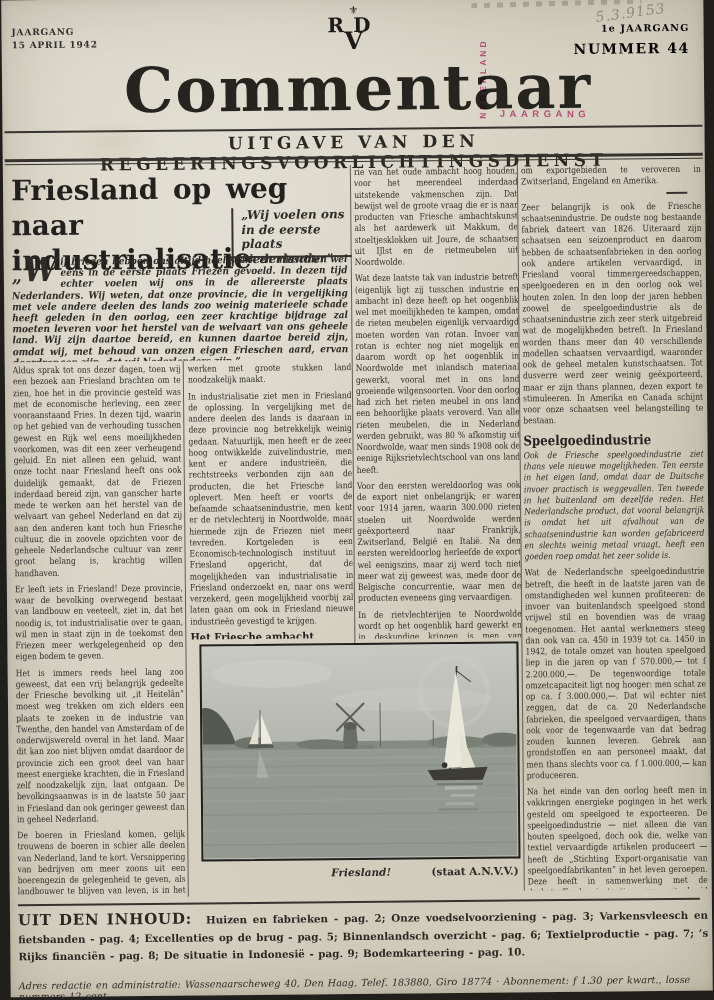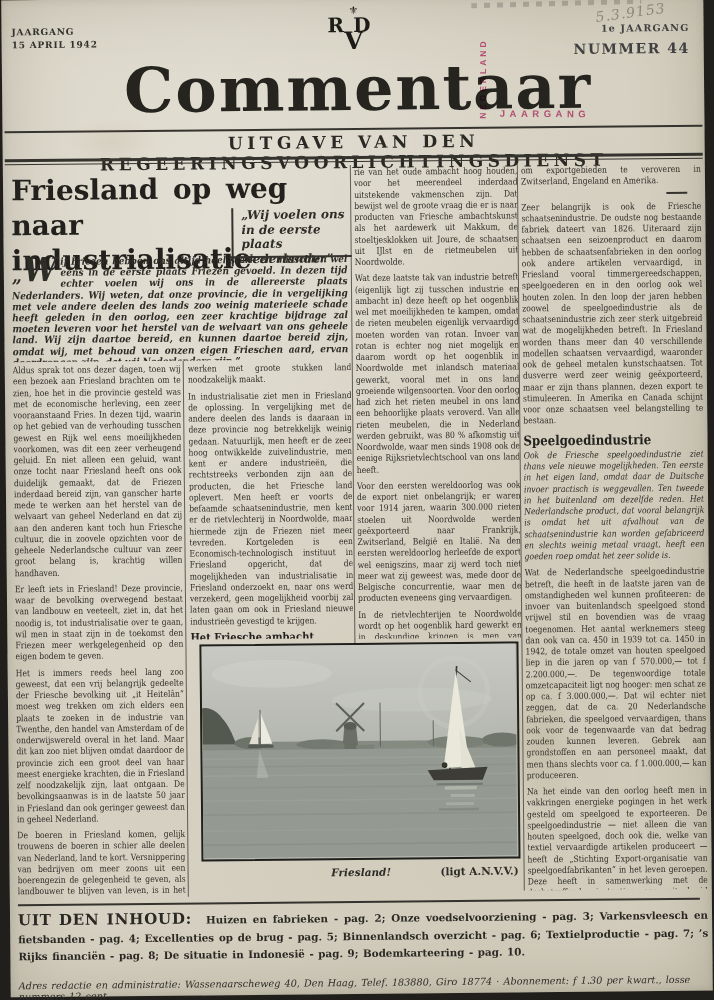--- a/index.html
+++ b/index.html
@@ -12,21 +12,21 @@
         background:radial-gradient(ellipse at 30% 22%,rgba(255,255,252,.30),rgba(255,255,252,0) 55%),
                    radial-gradient(ellipse at 75% 70%,rgba(120,105,70,.08),rgba(120,105,70,0) 60%);}
   .abs{position:absolute;}
 
   
   .mast-date{left:10px;top:26px;font-weight:bold;font-size:9px;letter-spacing:.8px;line-height:13px;color:#33312c;}
   .logo{left:326px;top:8px;width:52px;text-align:center;color:#1c1b18;line-height:1;}
   .logo .crest{font-family:"DejaVu Sans",sans-serif;font-size:11px;display:block;margin-bottom:-1px;}
   .logo .rd{font-weight:bold;font-size:20px;letter-spacing:9px;display:block;}
   .logo .v{font-weight:bold;font-size:24px;display:block;margin-top:-6px;}
-  .issue{right:14px;top:28px;text-align:right;font-weight:bold;color:#404040;}
+  .issue{right:14px;top:28px;text-align:right;font-weight:bold;color:#000000;}
   .issue .volume{font-size:9.5px;letter-spacing:1.2px;}
   .issue .number{font-size:14px;letter-spacing:1.5px;margin-top:7px;}
   .handwriting{left:594px;top:10px;font-style:italic;font-size:14px;letter-spacing:1px;
                color:#8e8878;transform:rotate(-7deg);}
   .scan-smudge{left:470px;top:6px;width:170px;height:5px;opacity:.45;transform:rotate(-1deg);
                background:repeating-linear-gradient(90deg,rgba(60,55,50,.55) 0 6px,transparent 6px 13px);}
 
   
   .stamp{left:476px;top:26px;width:150px;height:108px;mix-blend-mode:multiply;
          transform:rotate(.8deg);color:var(--stamp,#cf4f8a);
@@ -250,21 +250,21 @@
         <rect x="-8" y="117" width="46" height="2" fill="#555951" opacity=".5"></rect>
         <rect x="0" y="120" width="32" height="3.5" fill="#dddcce" opacity=".4"></rect>
         <rect x="6" y="128" width="24" height="3" fill="#dddcce" opacity=".3"></rect>
         <rect x="1" y="136" width="28" height="3" fill="#dddcce" opacity=".25"></rect>
         <rect x="-6" y="142" width="40" height="2.5" fill="#6f746b" opacity=".4"></rect>
       </g>
     </svg>
   </div>
   <div class="abs caption-row">
     <div class="caption">Friesland!</div>
-    <div class="credit">(ligt A.N.V.V.)</div>
+    <div class="credit">(staat A.N.V.V.)</div>
   </div>
 
   <div class="abs rule footer-rule"></div>
   <div class="abs toc">
     <span class="toc-head">UIT DEN INHOUD:</span><span class="toc-items">Huizen en fabrieken - pag. 2; Onze voedselvoorziening - pag. 3; Varkensvleesch en fietsbanden - pag. 4; Excellenties op de brug - pag. 5; Binnenlandsch overzicht - pag. 6; Textielproductie - pag. 7; ’s Rijks financiën - pag. 8; De situatie in Indonesië - pag. 9; Bodemkarteering - pag. 10.</span>
   </div>
   <div class="abs address">Adres redactie en administratie: Wassenaarscheweg 40, Den Haag, Telef. 183880, Giro 18774 · Abonnement: f 1.30 per kwart., losse nummers 12 cent</div>
 
   <div class="abs stain stain-a"></div>
   <div class="abs stain stain-b"></div>

